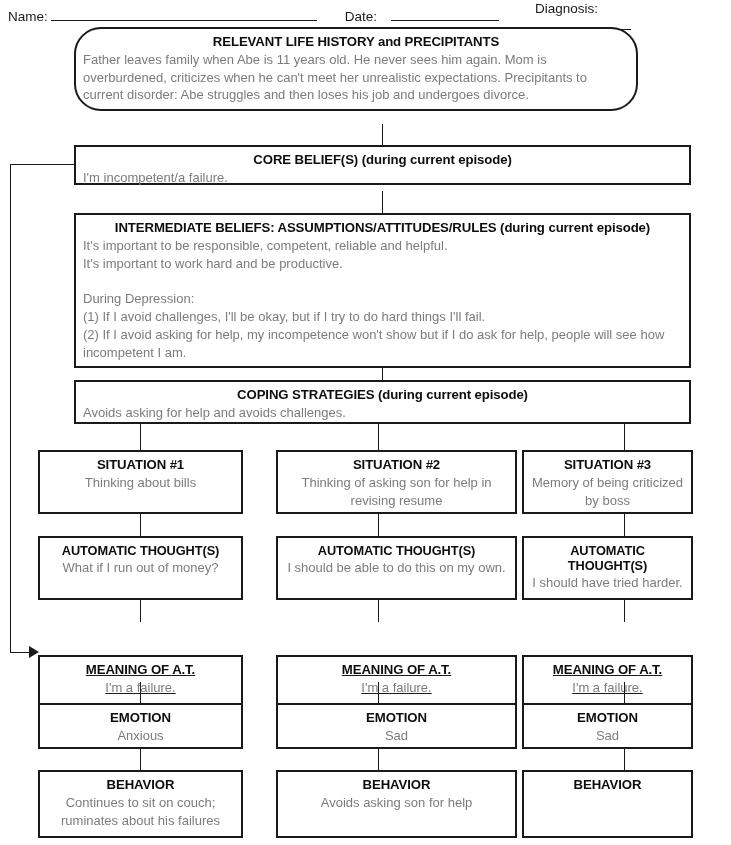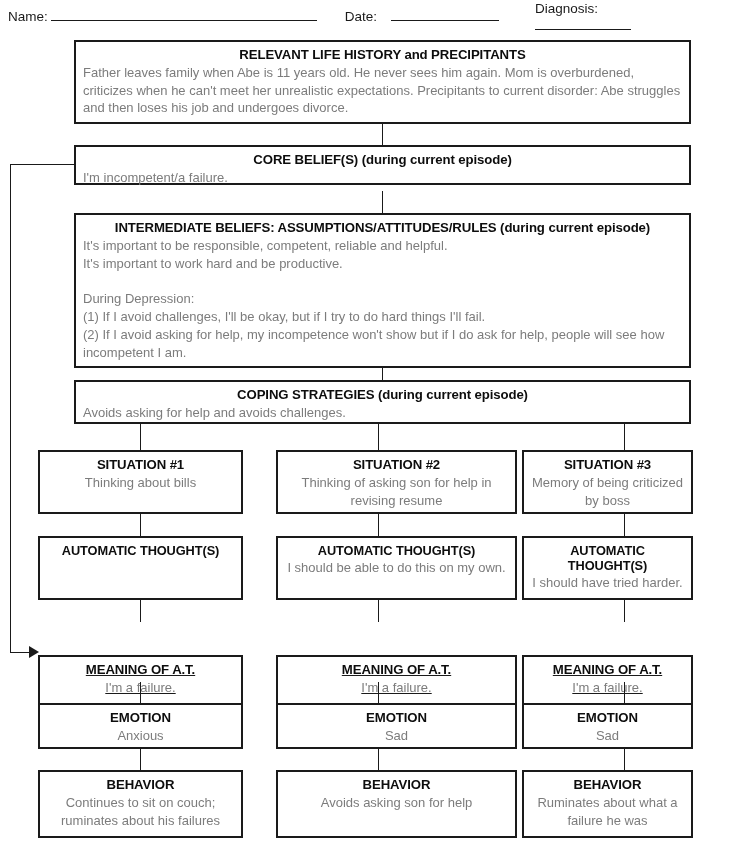--- a/index.html
+++ b/index.html
@@ -61,21 +61,21 @@
     font-size: 13px;
     color: #7c7c7c;
     line-height: 1.38;
     margin-top: 1px;
   }
   .body-left { text-align: left; }
   .body-center { text-align: center; }
   .small-title { font-size: 12.8px; }
 
   
-  #box-history      { left: 74px;  top: 40px;  width: 617px; height: 84px; }
+  #box-history      { left: 74px;  top: 27px;  width: 564px; height: 84px; border-radius: 27px; }
   #box-core-belief  { left: 74px;  top: 145px; width: 617px; height: 40px; }
   #box-intermediate { left: 74px;  top: 213px; width: 617px; height: 155px; }
   #box-coping       { left: 74px;  top: 380px; width: 617px; height: 44px; }
 
   
   .col1 { left: 38px;  width: 205px; }
   .col2 { left: 276px; width: 241px; }
   .col3 { left: 522px; width: 171px; }
 
   .row-situation { top: 450px; height: 64px; }
@@ -165,20 +165,21 @@
 <div class="vline" style="left:624px; top:424px; height:26px;"></div>
 
 <div class="box col1 row-situation">
   <div class="box-title">SITUATION #1</div>
   <div class="box-body body-center">Thinking about bills</div>
 </div>
 <div class="vline" style="left:140px; top:514px; height:22px;"></div>
 
 <div class="box col1 row-at">
   <div class="box-title small-title">AUTOMATIC THOUGHT(S)</div>
+  <div class="box-body body-center">What if I run out of money?</div>
 </div>
 <div class="vline" style="left:140px; top:600px; height:22px;"></div>
 
 <div class="box col1 row-meaning">
   <div class="box-title">MEANING OF A.T.</div>
   <div class="box-body body-center">I'm a failure.</div>
 </div>
 <div class="vline" style="left:140px; top:682px; height:21px;"></div>
 
 <div class="box col1 row-emotion">
@@ -240,14 +241,13 @@
 <div class="vline" style="left:624px; top:682px; height:21px;"></div>
 
 <div class="box col3 row-emotion">
   <div class="box-title">EMOTION</div>
   <div class="box-body body-center">Sad</div>
 </div>
 <div class="vline" style="left:624px; top:749px; height:21px;"></div>
 
 <div class="box col3 row-behavior">
   <div class="box-title">BEHAVIOR</div>
-  <div class="box-body body-center">Ruminates about what a failure he was</div>
 </div>
 
 </body></html>

